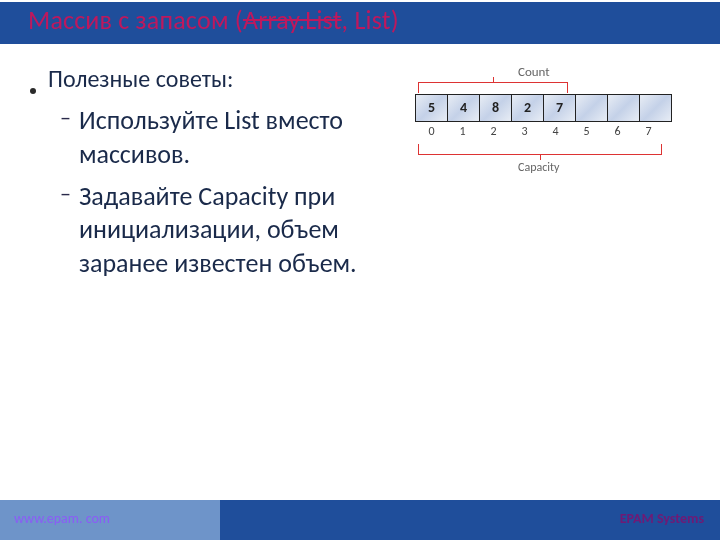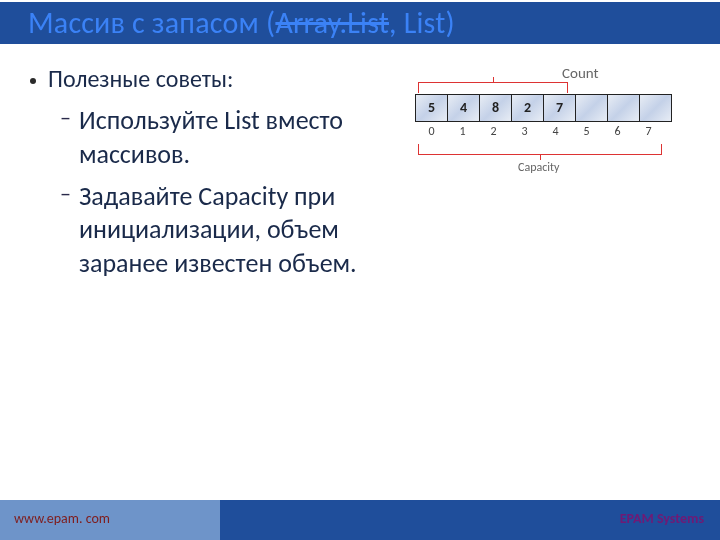--- a/index.html
+++ b/index.html
@@ -23,41 +23,41 @@
     left: 0;
     top: 2px;
     right: 0;
     height: 42px;
     background: #1f4e9b;
   }
   .title-text {
     position: absolute;
     left: 28px;
     top: 4px;
-    font-size: 30px;
-    color: #3b82f6;
+    font-size: 26px;
+    color: #be185d;
     z-index: 2;
     letter-spacing: .2px;
   }
   .title-text .strike {
     text-decoration: line-through;
   }
   .content {
     display: flex;
     flex-direction: row;
     padding: 18px 18px 0 24px;
   }
   .left {
     width: 360px;
     font-size: 22px;
     color: #1a2a4a;
   }
   .bullet-row {
     display: flex;
-    align-items: flex-start;
+    align-items: flex-end;
     margin-bottom: 10px;
   }
   .dot {
     width: 6px;
     height: 6px;
     border-radius: 50%;
     background: #2a2a2a;
     margin: 14px 12px 0 6px;
     flex: none;
   }
@@ -87,23 +87,22 @@
   .diagram {
     flex: 1;
     position: relative;
     height: 150px;
     margin-left: 4px;
   }
   .label-top {
     position: absolute;
     top: 0;
     left: 130px;
-    font-size: 15px;
+    font-size: 13px;
     color: #666;
-    margin-left: 44px;
   }
   .brace-top {
     position: absolute;
     top: 18px;
     left: 30px;
     width: 148px;
     height: 10px;
     border-top: 1px solid #d33;
     border-left: 1px solid #d33;
     border-right: 1px solid #d33;
@@ -195,21 +194,21 @@
   }
   .footer .dark {
     position: absolute;
     left: 220px; right: 0; top: 0;
     height: 40px;
     background: #1f4e9b;
   }
   .footer .url {
     position: absolute;
     left: 14px; top: 10px;
-    color: #7f1d1d;
+    color: #8b5cf6;
     font-size: 14px;
   }
   .footer .brand {
     position: absolute;
     right: 16px; top: 10px;
     color: #701a75;
     font-size: 14px;
     font-weight: 600;
   }
 </style>

